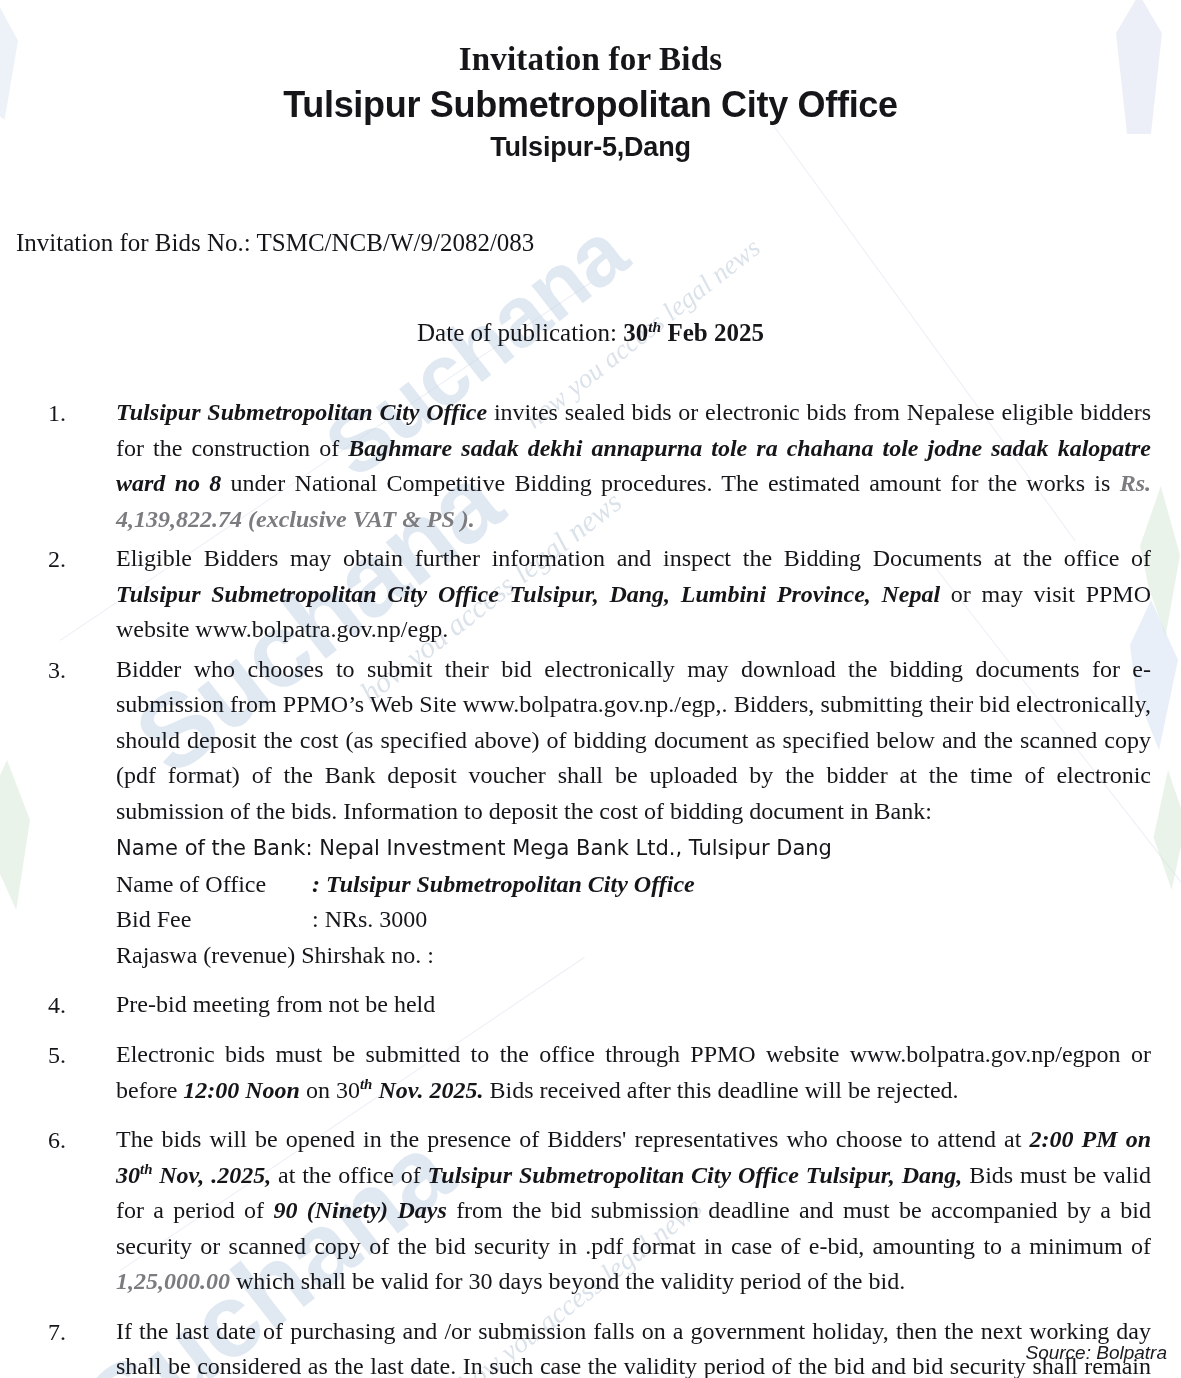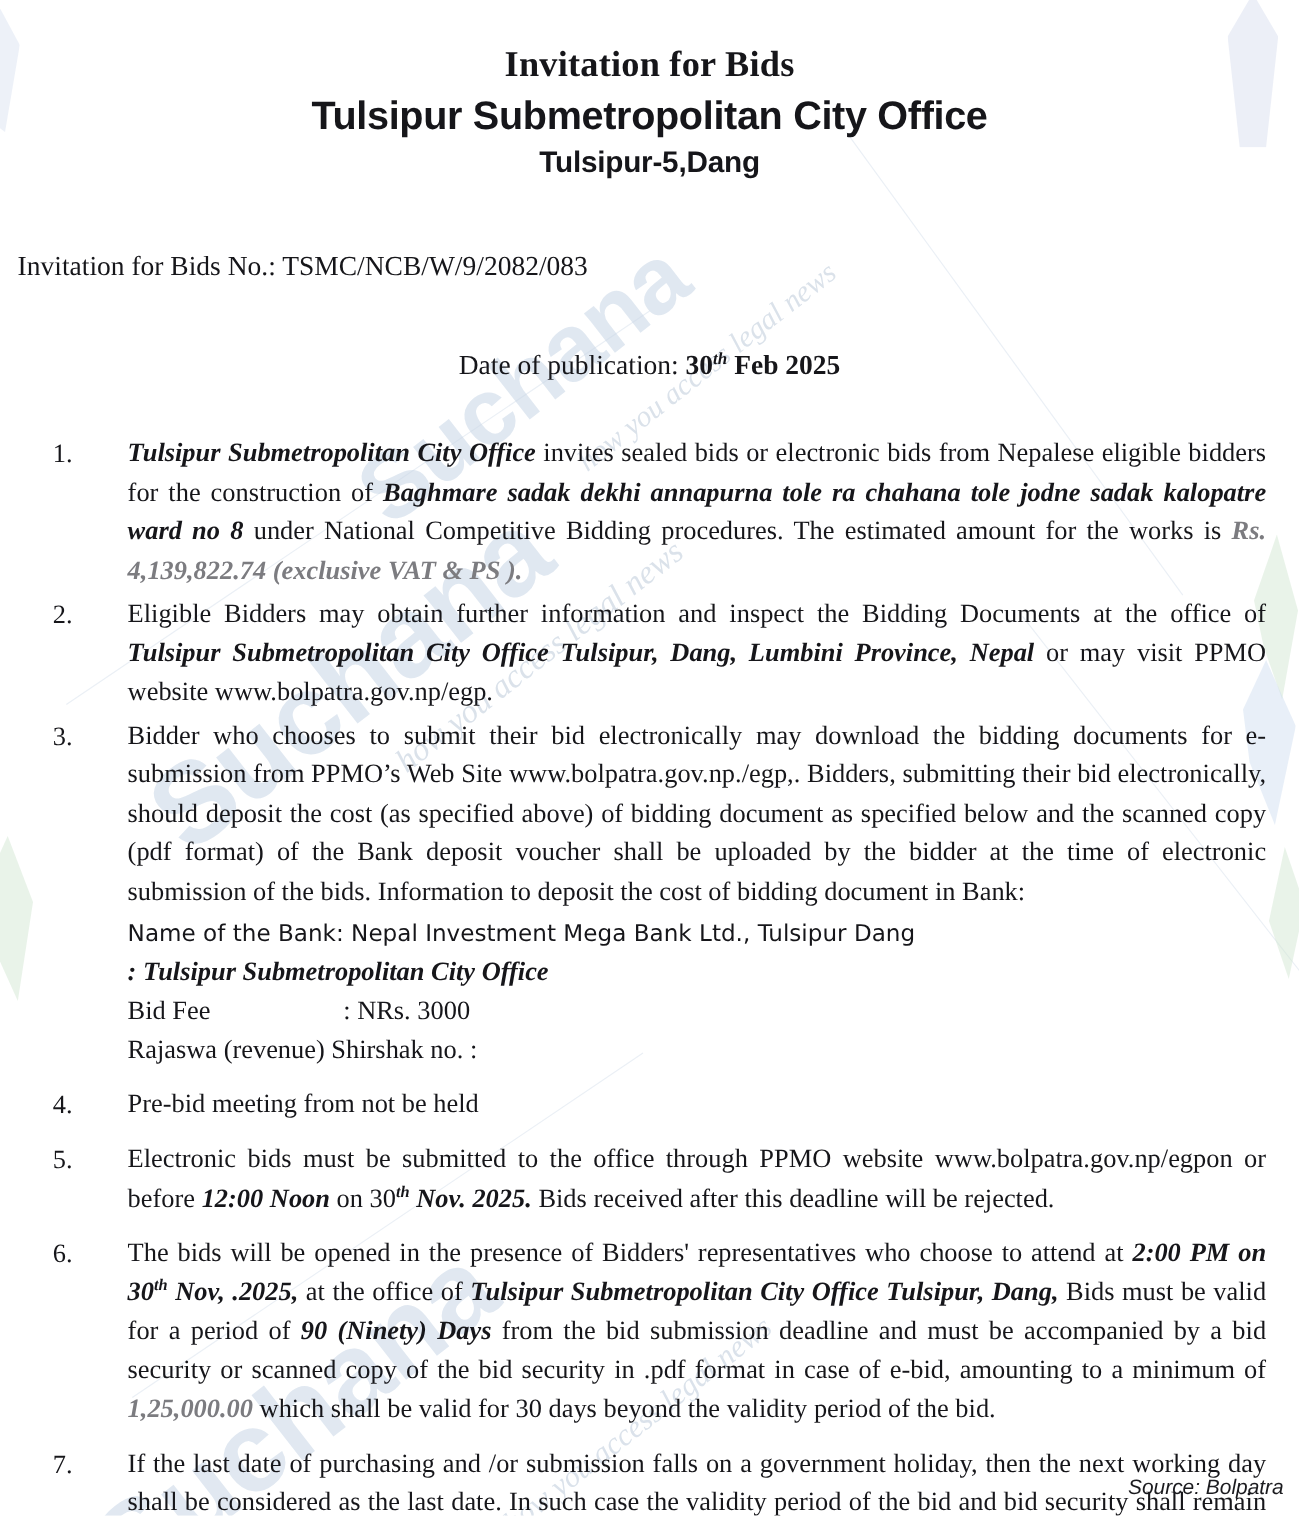--- a/index.html
+++ b/index.html
@@ -235,20 +235,21 @@
         <div class="cl-body"><span>Eligible Bidders may obtain further information and inspect the Bidding Documents at the office of </span><span class="bi">Tulsipur Submetropolitan City Office Tulsipur, Dang, Lumbini Province, Nepal</span><span> or may visit PPMO website </span><span class="u">www.bolpatra.gov.np</span><span>/egp.</span></div>
       </div>
 
       <div class="clause">
         <div class="cl-num">3.</div>
         <div class="cl-body">
           <span>Bidder who chooses to submit their bid electronically may download the bidding documents for e-submission from PPMO’s Web Site </span><span class="u">www.bolpatra.gov.np./egp,</span><span>. Bidders, submitting their bid electronically, should deposit the cost (as specified above) of bidding document as specified below and the scanned copy (pdf format) of the Bank deposit voucher shall be uploaded by the bidder at the time of electronic submission of the bids. Information to deposit the cost of bidding document in Bank:</span>
           <div class="kv-block">
             <div class="bank-font">Name of the Bank: Nepal Investment Mega Bank Ltd., Tulsipur Dang</div>
             <div class="kv-row">
+              <div class="kv-key">Name of Office</div>
               <div class="kv-val bi">: Tulsipur Submetropolitan City Office</div>
             </div>
             <div class="kv-row">
               <div class="kv-key">Bid Fee</div>
               <div class="kv-val">: NRs. 3000</div>
             </div>
             <div class="kv-row">
               <div>Rajaswa (revenue) Shirshak no. :</div>
             </div>
           </div>

